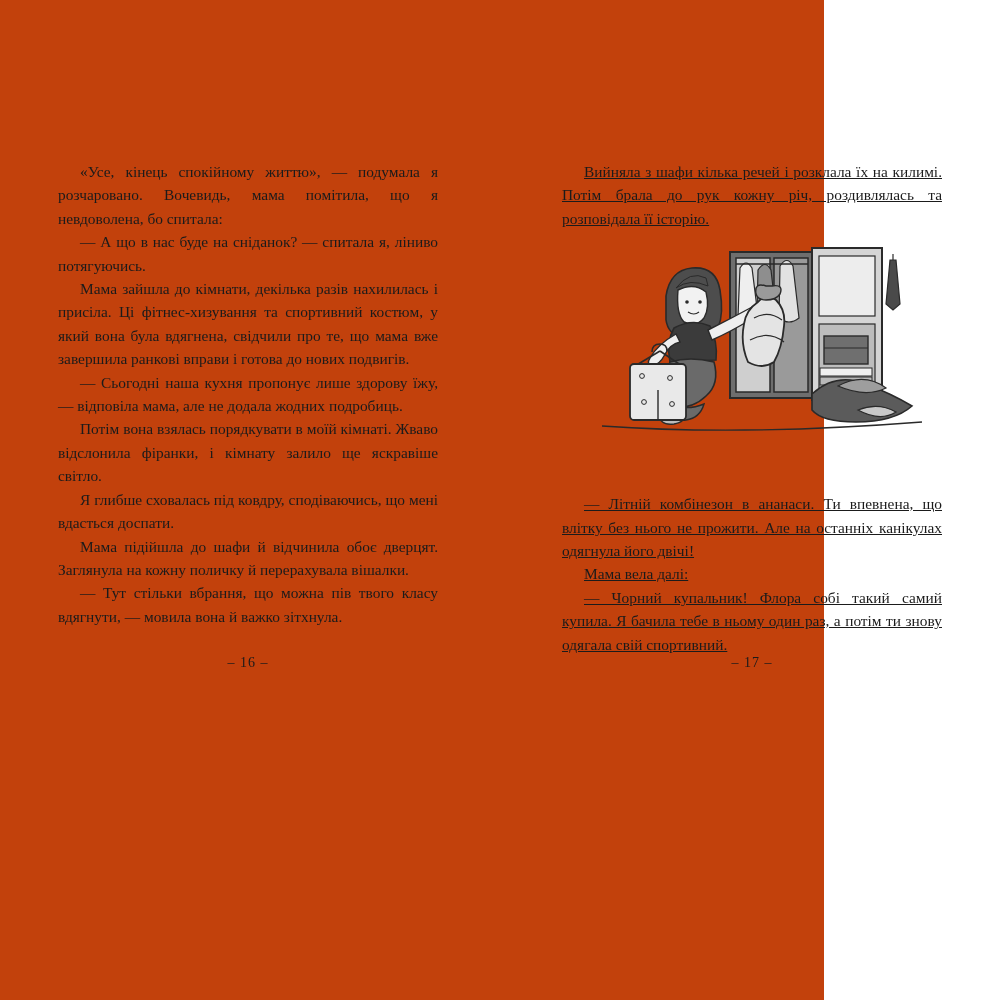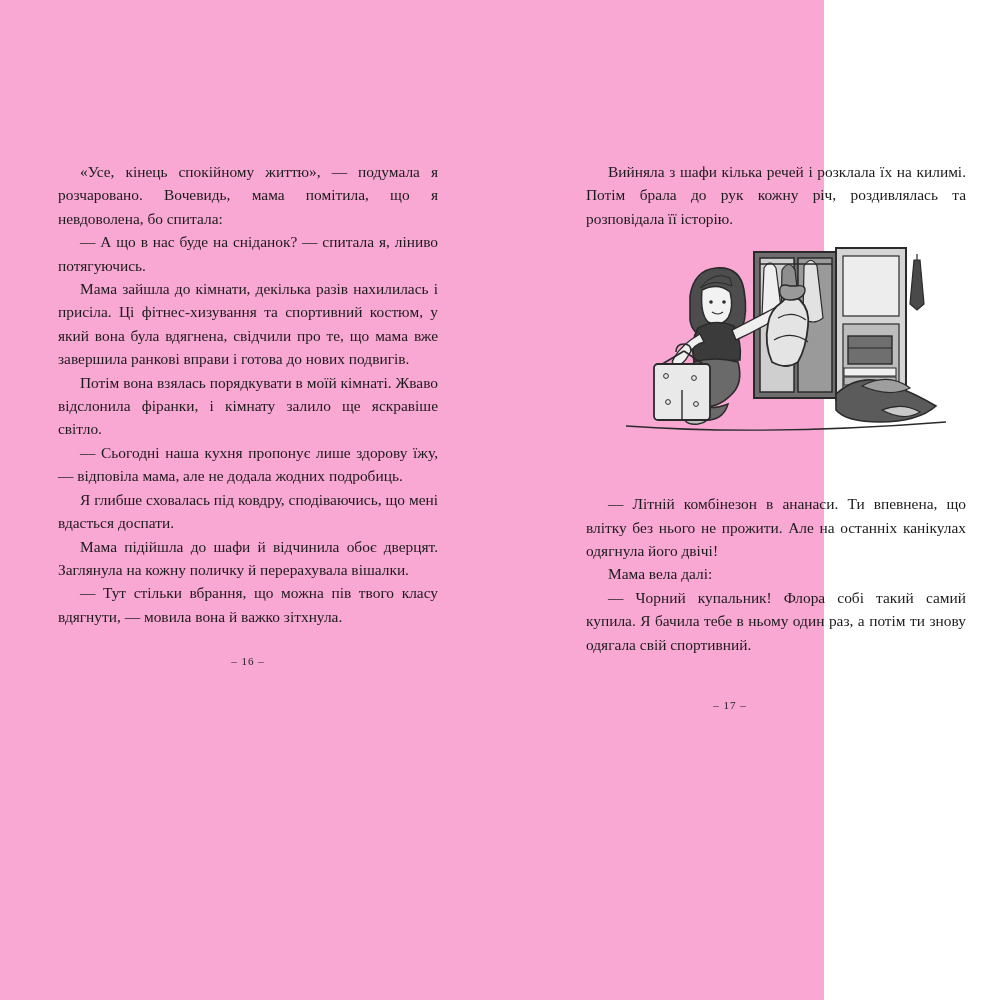--- a/index.html
+++ b/index.html
@@ -13,53 +13,53 @@
     font-family: "Liberation Serif", serif;
     color: #1b1b1b;
     overflow: hidden;
   }
   .book-spread {
     position: absolute;
     left: 0;
     top: 0;
     width: 824px;
     height: 1000px;
-    background: #f9a8d4;
+    background: #c2410c;
   }
   .page {
     position: absolute;
     top: 160px;
     width: 380px;
     height: 700px;
   }
   .page-left { left: 58px; }
-  .page-right { left: 586px; }
+  .page-right { left: 562px; text-decoration: underline; }
 
   .body-text {
     font-size: 15.4px;
     line-height: 1.52;
     text-align: justify;
     text-justify: inter-word;
     hyphens: manual;
   }
   .body-text p {
     margin: 0;
     text-indent: 22px;
   }
 
   .folio {
     position: absolute;
     width: 380px;
     text-align: center;
     top: 655px;
-    font-size: 11px;
+    font-size: 14px;
     letter-spacing: 1px;
   }
   .folio-left { left: 58px; }
-  .folio-right { left: 540px; margin-top: 44px; }
+  .folio-right { left: 562px; }
 
   .illustration {
     position: relative;
     width: 380px;
     height: 232px;
     margin: 14px 0 16px 0;
   }
   .illustration svg {
     display: block;
   }
@@ -67,22 +67,22 @@
 </head>
 <body>
 
 <div class="book-spread">
 
   <div class="page page-left">
     <div class="body-text">
       <p>«Усе, кінець спокійному життю», — подумала я розчаровано. Вочевидь, мама помітила, що я невдоволена, бо спитала:</p>
       <p>— А що в нас буде на сніданок? — спитала я, ліниво потягуючись.</p>
       <p>Мама зайшла до кімнати, декілька разів нахилилась і присіла. Ці фітнес-хизування та спортивний костюм, у який вона була вдягнена, свідчили про те, що мама вже завершила ранкові вправи і готова до нових подвигів.</p>
+      <p>— Сьогодні наша кухня пропонує лише здорову їжу, — відповіла мама, але не додала жодних подробиць.</p>
       <p>Потім вона взялась порядкувати в моїй кімнаті. Жваво відслонила фіранки, і кімнату залило ще яскравіше світло.</p>
-      <p>— Сьогодні наша кухня пропонує лише здорову їжу, — відповіла мама, але не додала жодних подробиць.</p>
       <p>Я глибше сховалась під ковдру, сподіваючись, що мені вдасться доспати.</p>
       <p>Мама підійшла до шафи й відчинила обоє дверцят. Заглянула на кожну поличку й перерахувала вішалки.</p>
       <p>— Тут стільки вбрання, що можна пів твого класу вдягнути, — мовила вона й важко зітхнула.</p>
     </div>
   </div>
   <div class="folio folio-left">– 16 –</div>
 
   <div class="page page-right">
     <div class="body-text">
       <p>Вийняла з шафи кілька речей і розклала їх на килимі. Потім брала до рук кожну річ, роздивлялась та розповідала її історію.</p>

